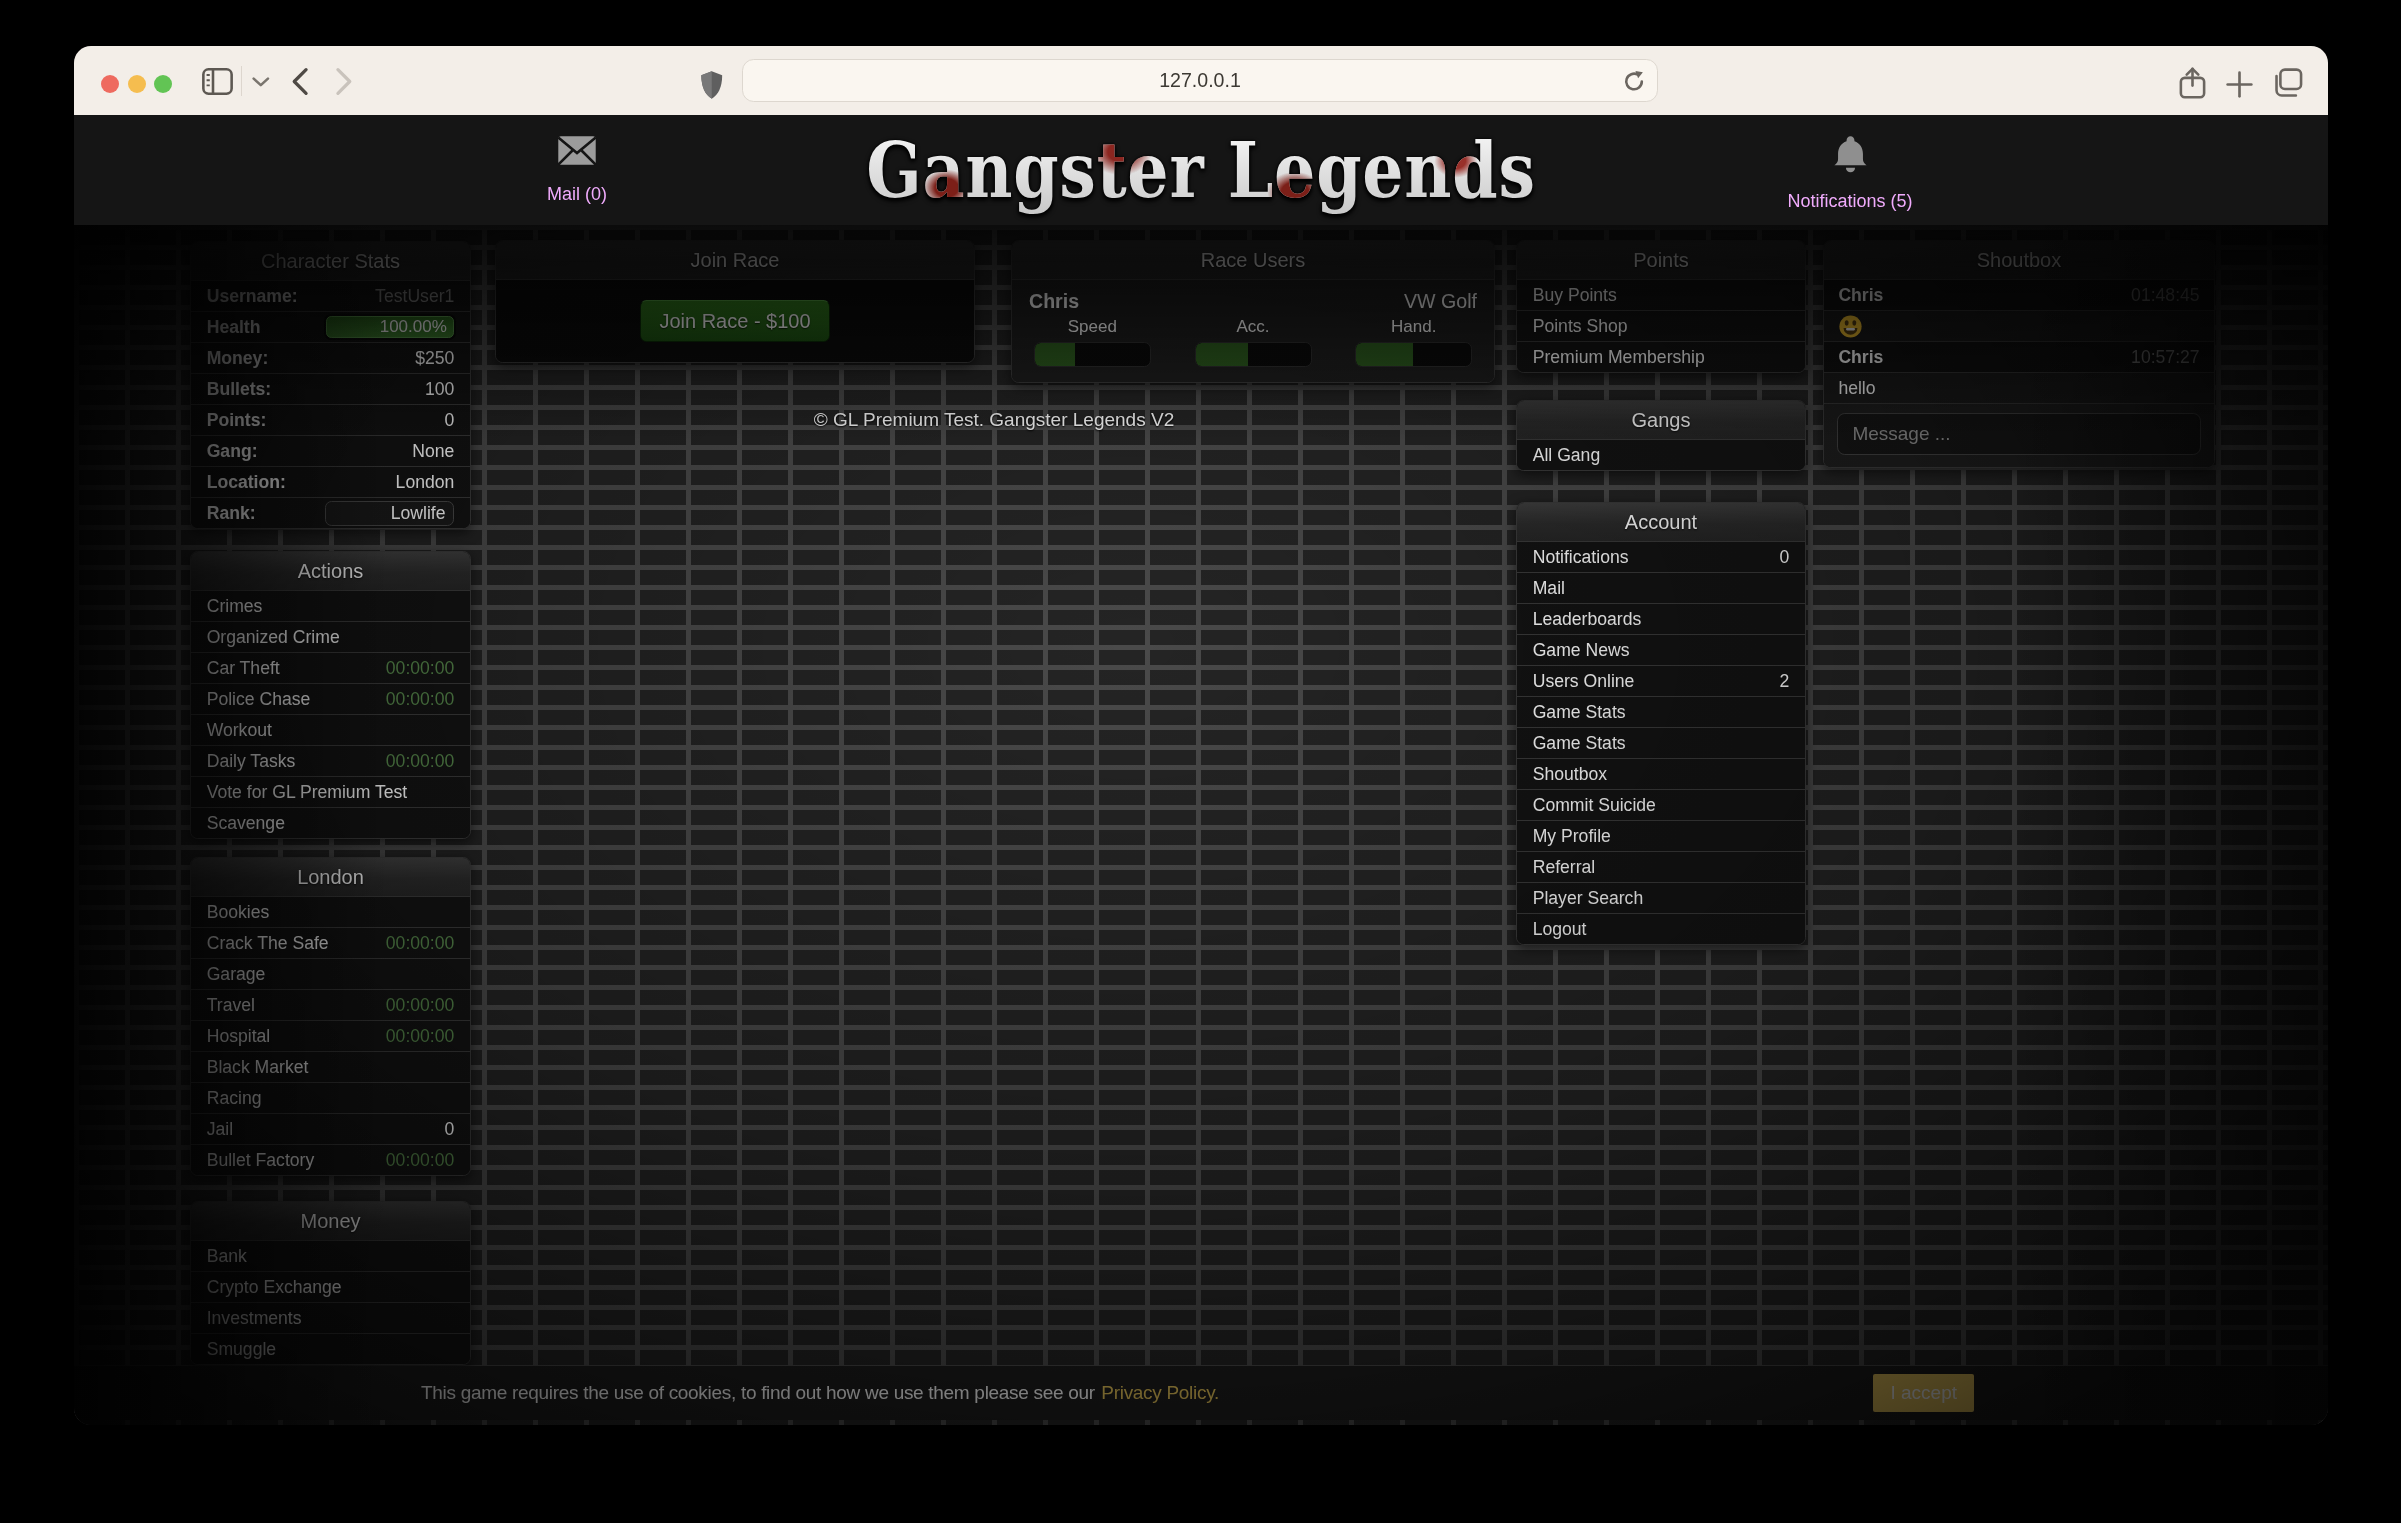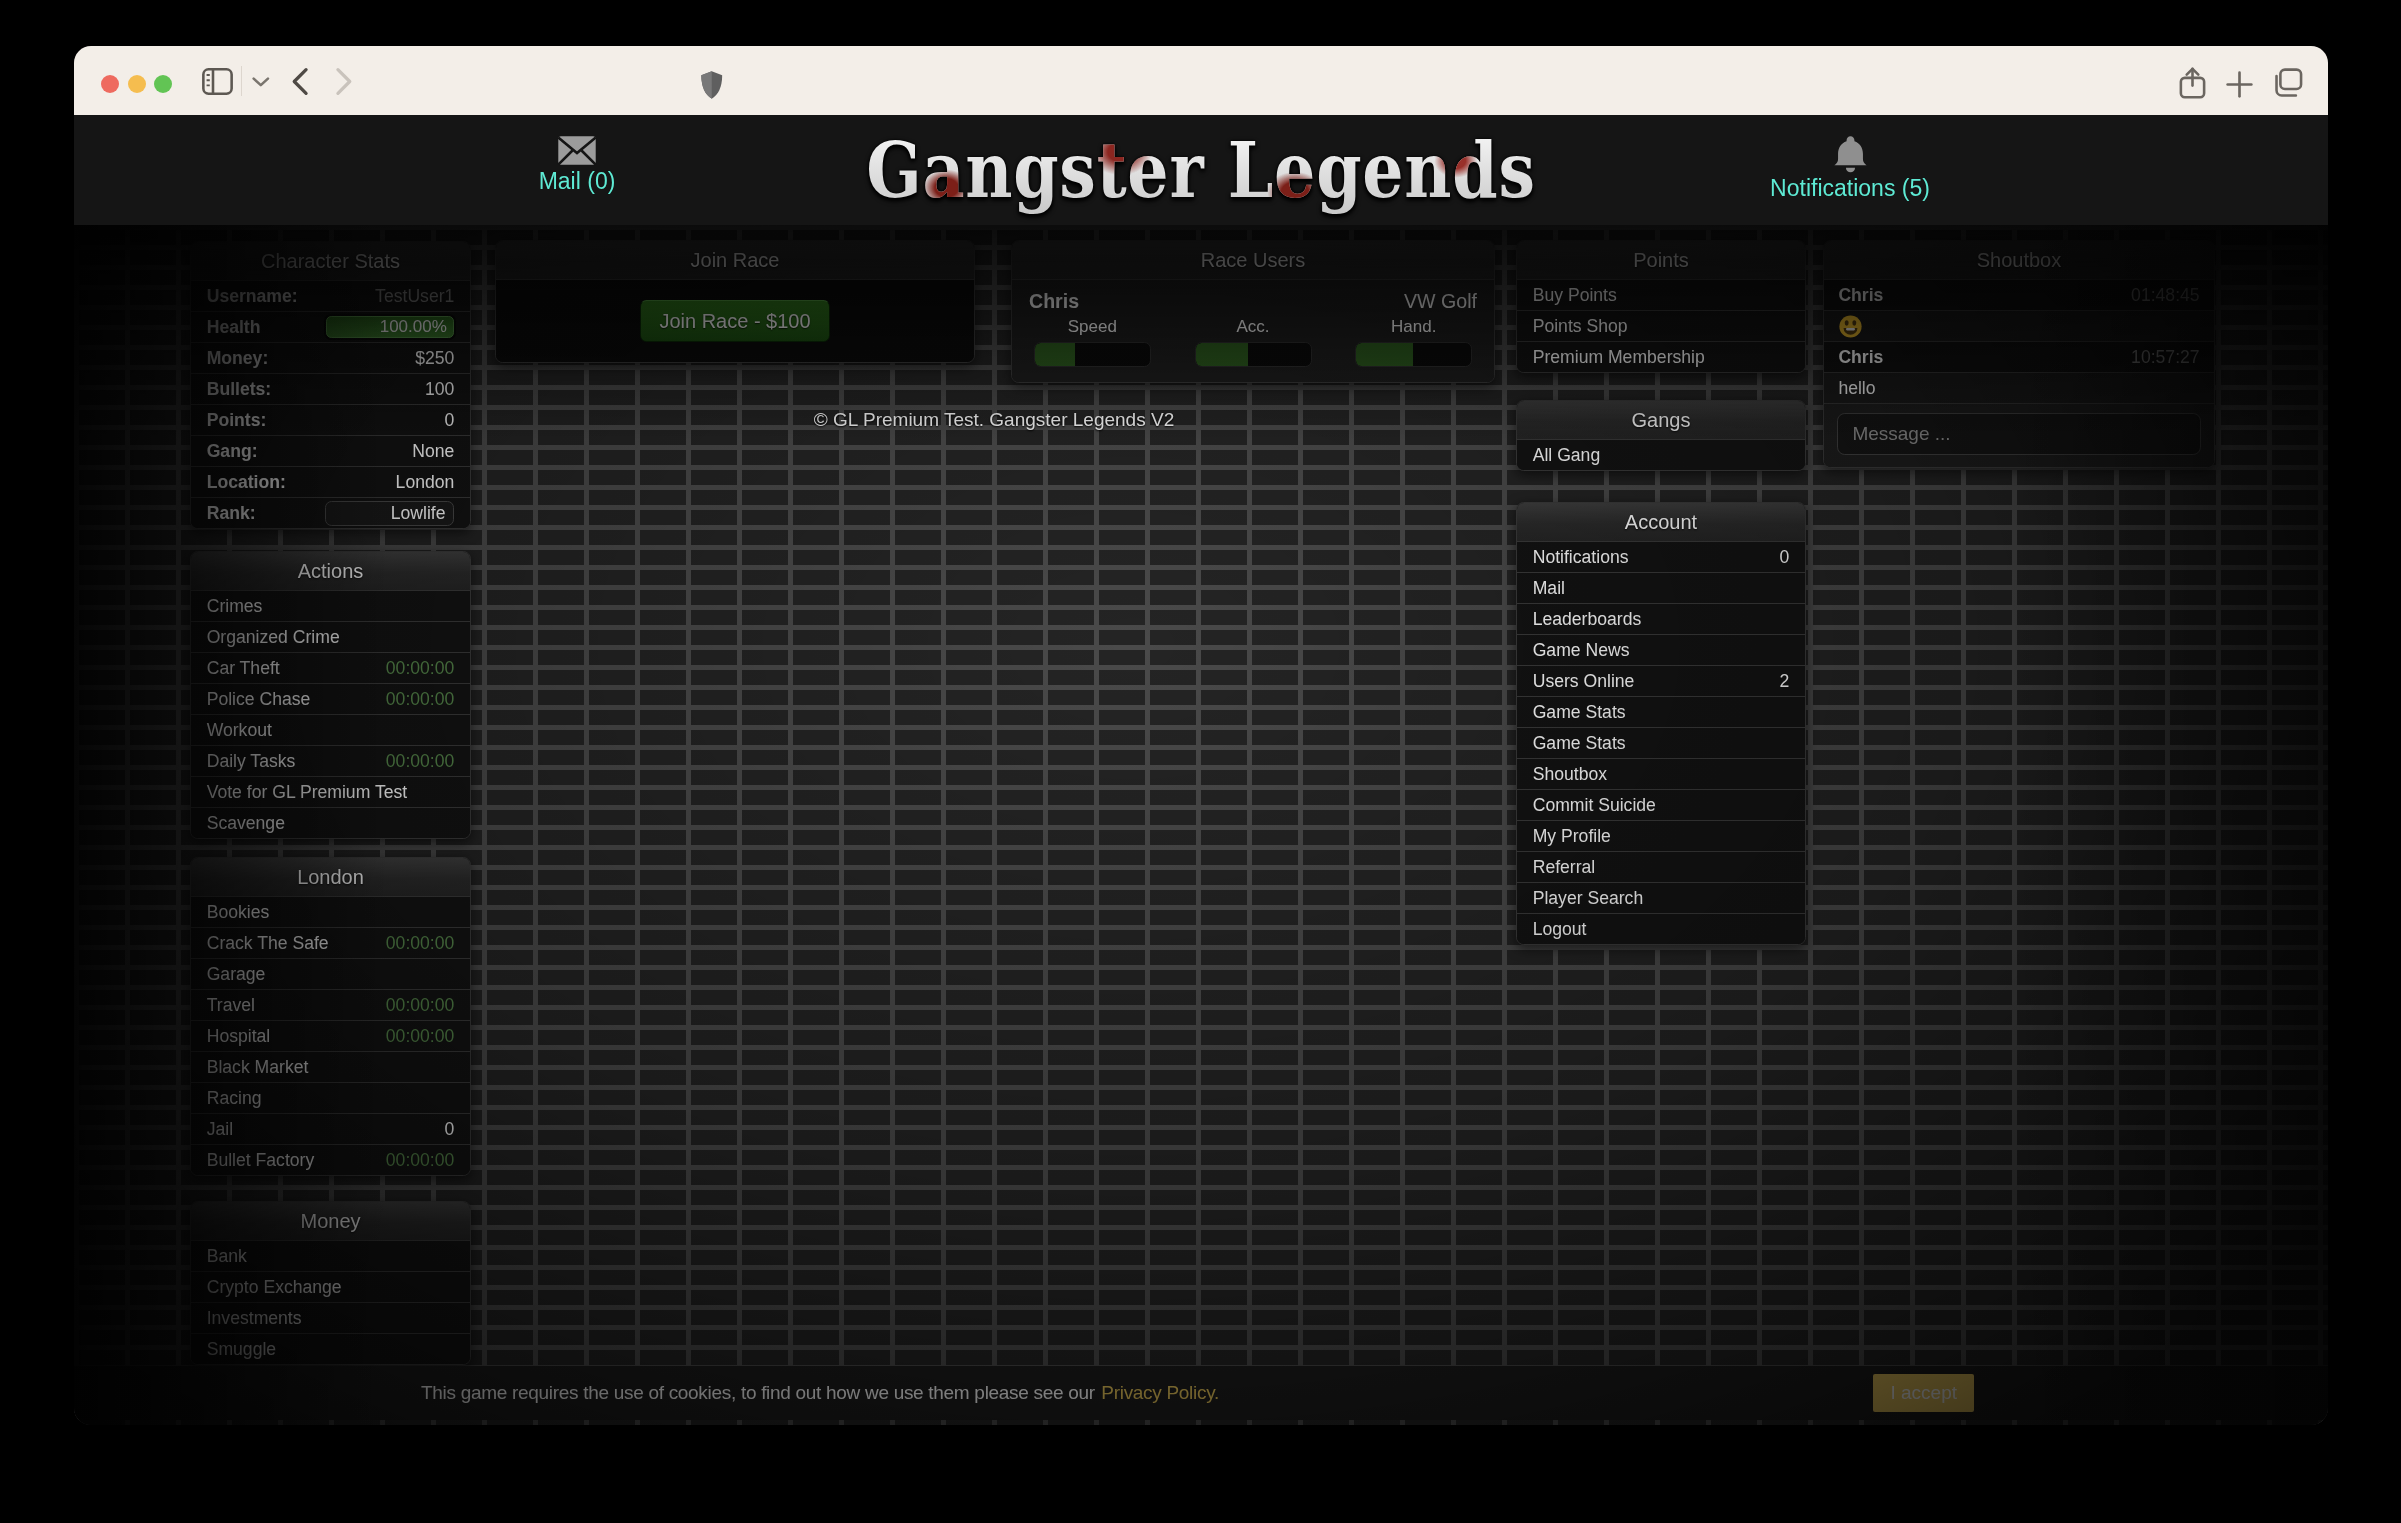--- a/index.html
+++ b/index.html
@@ -16,21 +16,21 @@
   .tb-icon{position:absolute;color:#5d5852;}
   .tb-sep{position:absolute;left:167px;top:19.6px;width:1.3px;height:30px;background:#ddd6ce;}
   .urlbar{position:absolute;left:668px;top:13px;width:916px;height:43px;border-radius:11.7px;
           background:#faf6f0;border:1.3px solid #ddd7cf;box-sizing:border-box;
           display:flex;align-items:center;justify-content:center;}
   .url-text{font-size:19.6px;color:#3c3933;}
   .reload{position:absolute;right:10.4px;top:7.2px;}
   
   .site-header{position:relative;height:110px;background:#151515;}
   .hdr-item{position:absolute;width:170px;text-align:center;cursor:pointer;}
-  .hdr-label{margin-top:0;font-size:23px;color:#5eead4;}
+  .hdr-label{margin-top:16px;font-size:18px;color:#f0abfc;}
   .logo{position:absolute;left:50%;top:10.4px;transform:translateX(-50%) scaleY(1.18);
         transform-origin:top center;font-family:"DejaVu Serif",serif;font-weight:bold;
         font-size:65px;letter-spacing:0.7px;white-space:nowrap;
         background:
           radial-gradient(39px 26px at 12% 70%,#7c1f18 0 30%,transparent 60%),
           radial-gradient(52px 33px at 38% 30%,#8c2620 0 25%,transparent 60%),
           radial-gradient(46px 29px at 64% 75%,#7c1f18 0 30%,transparent 60%),
           radial-gradient(39px 26px at 88% 40%,#99302a 0 25%,transparent 55%),
           linear-gradient(#f8f8f8,#c9c9c9);
         -webkit-background-clip:text;background-clip:text;color:transparent;
@@ -144,20 +144,27 @@
         <polyline points="26,4 8,22 26,40" fill="none" stroke="#4f4a45" stroke-width="5" stroke-linecap="round" stroke-linejoin="round"></polyline>
       </svg>
       <svg class="tb-icon" style="left:260px;top:21px" width="21" height="29" viewBox="0 0 32 44">
         <polyline points="6,4 24,22 6,40" fill="none" stroke="#c9c3bc" stroke-width="5" stroke-linecap="round" stroke-linejoin="round"></polyline>
       </svg>
       <svg class="tb-icon" style="left:626px;top:23.5px" width="23.5" height="30" viewBox="0 0 36 46">
         <path d="M18 2 L34 8 C34 26 28 38 18 44 C8 38 2 26 2 8 Z" fill="#5f5f5f"></path>
         <path d="M18 2 L18 44 C8 38 2 26 2 8 Z" fill="#787878"></path>
       </svg>
 
+      <div class="urlbar">
+        <span class="url-text">127.0.0.1</span>
+        <svg class="reload" width="26" height="29" viewBox="0 0 40 44">
+          <path d="M32 22 A12 12 0 1 1 26 11.6" fill="none" stroke="#6b6660" stroke-width="4" stroke-linecap="round"></path>
+          <polygon points="24,4 34,10 24,16" fill="#6b6660" transform="rotate(-20 28 10)"></polygon>
+        </svg>
+      </div>
 
       <svg class="tb-icon" style="left:2103px;top:19.6px" width="31" height="34" viewBox="0 0 48 52">
         <rect x="6" y="18" width="36" height="30" rx="6" fill="none" stroke="#6b6660" stroke-width="4"></rect>
         <line x1="24" y1="4" x2="24" y2="30" stroke="#6b6660" stroke-width="4" stroke-linecap="round"></line>
         <polyline points="15,13 24,4 33,13" fill="none" stroke="#6b6660" stroke-width="4" stroke-linecap="round" stroke-linejoin="round"></polyline>
       </svg>
       <svg class="tb-icon" style="left:2151px;top:23.5px" width="29" height="29" viewBox="0 0 44 44">
         <line x1="22" y1="4" x2="22" y2="40" stroke="#6b6660" stroke-width="4" stroke-linecap="round"></line>
         <line x1="4" y1="22" x2="40" y2="22" stroke="#6b6660" stroke-width="4" stroke-linecap="round"></line>
       </svg>

